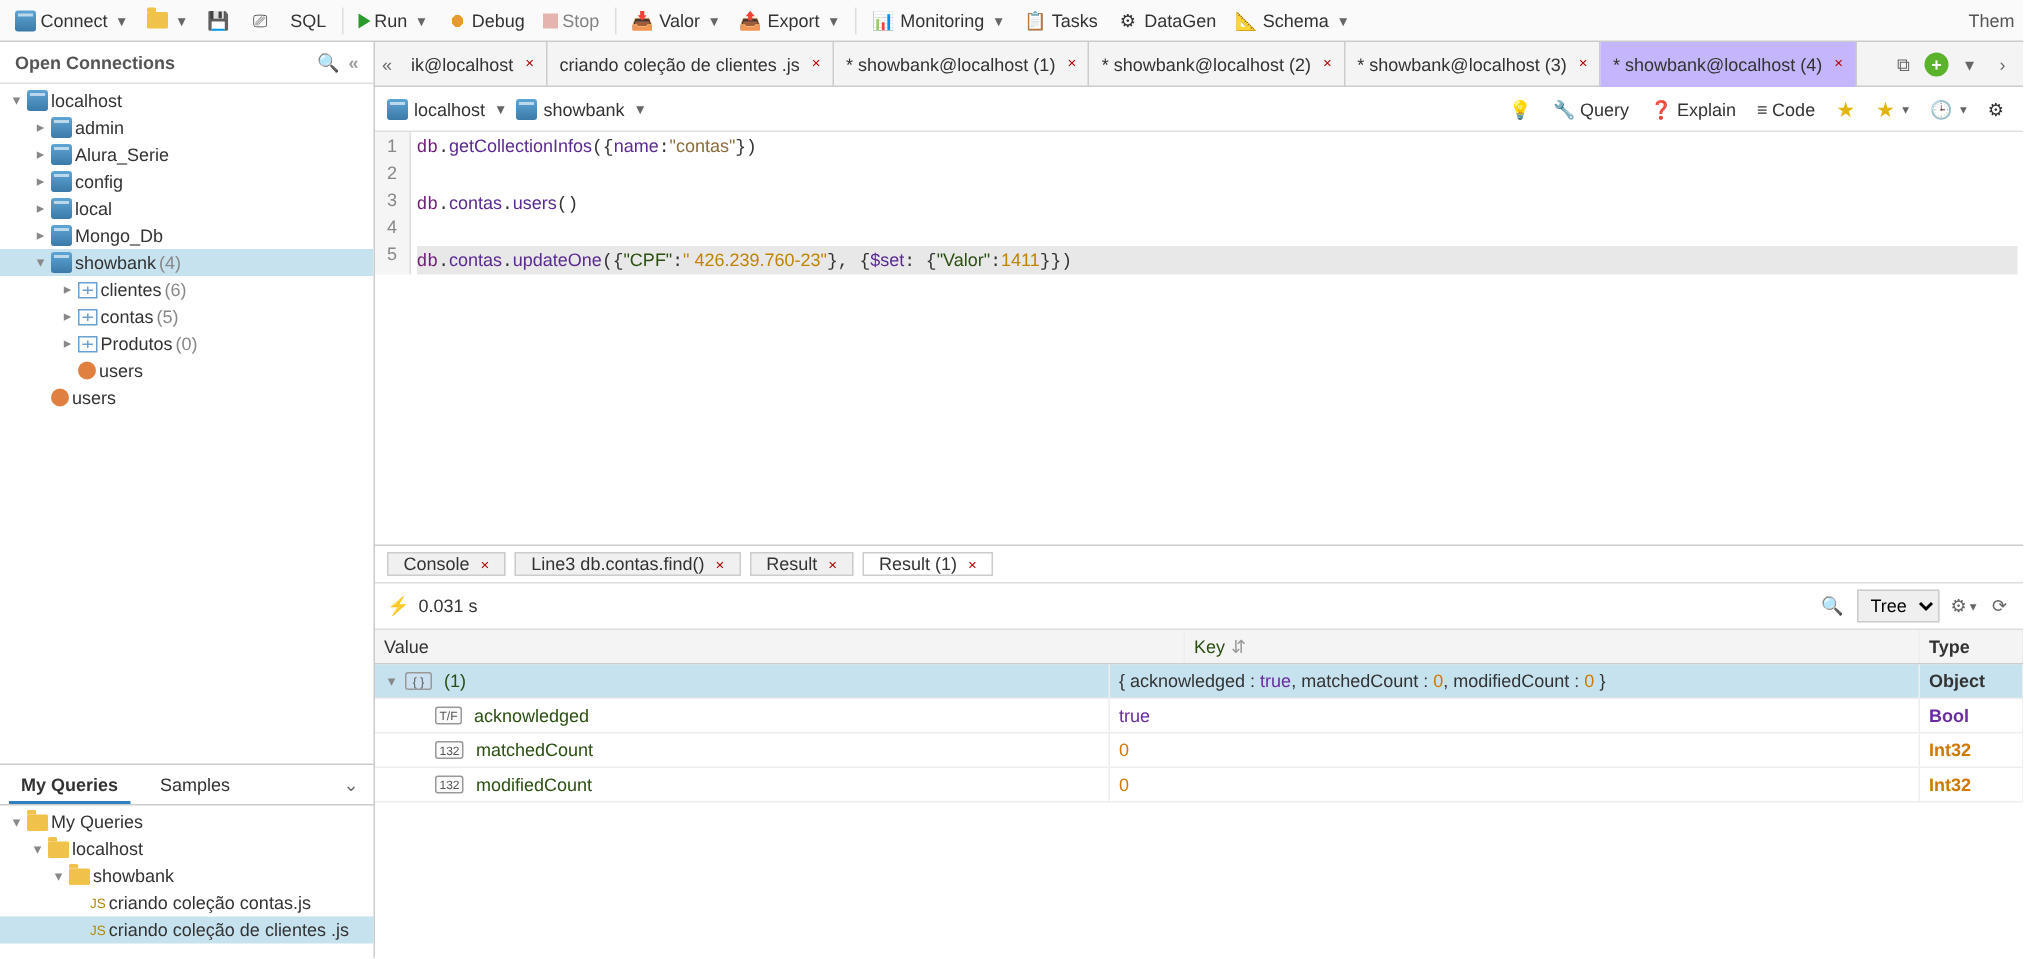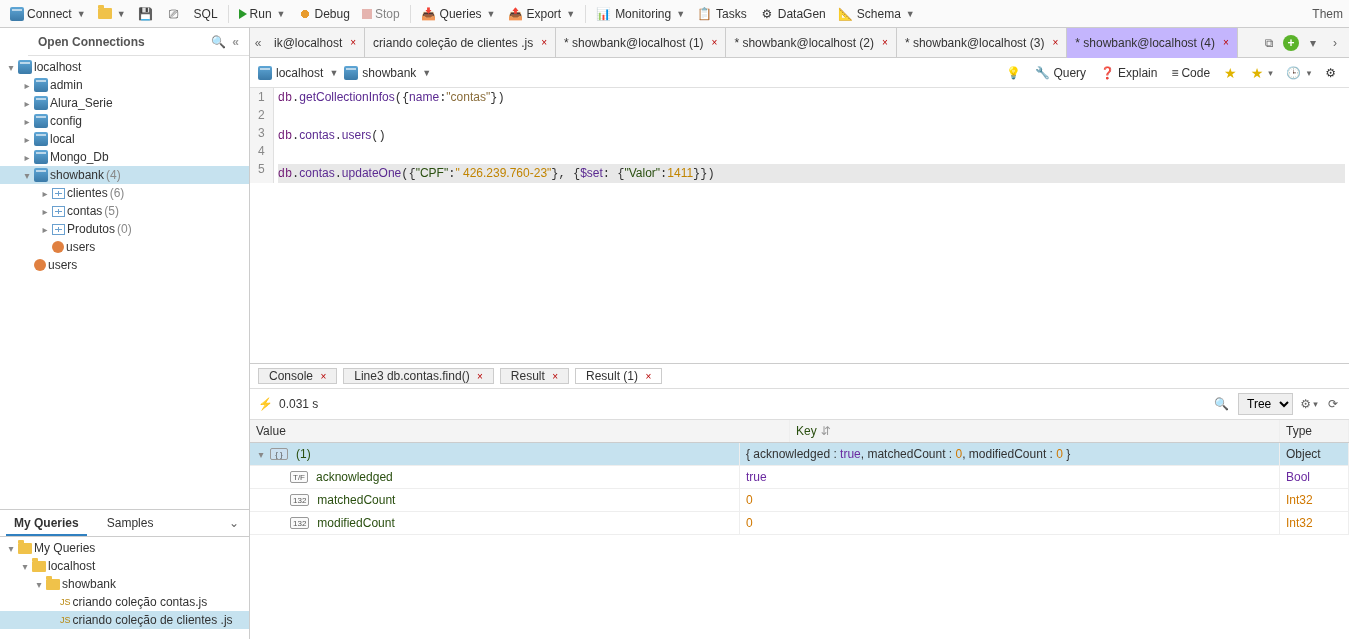--- a/index.html
+++ b/index.html
@@ -13,21 +13,21 @@
 .drop { font-size:9px; color:#666; margin-left:2px; }
 .ico { width:16px; height:16px; display:inline-flex; align-items:center; justify-content:center; }
 .theme-lbl { margin-left:auto; color:#555; }
 
 
 .main { display:flex; flex:1; overflow:hidden; }
 .left { width:250px; display:flex; flex-direction:column; border-right:1px solid #ccc; background:#fff; }
 .right { flex:1; display:flex; flex-direction:column; overflow:hidden; }
 
 
-.panel-head { display:flex; align-items:center; padding:4px 10px; height:28px; font-weight:bold; color:#555; border-bottom:1px solid #e0e0e0;margin-left:28px; }
+.panel-head { display:flex; align-items:center; padding:4px 10px; height:28px; font-weight:bold; color:#555; border-bottom:1px solid #e0e0e0; }
 .panel-head .icons { margin-left:auto; display:flex; gap:6px; color:#999; }
 
 .tree { flex:1; overflow:auto; padding:2px 0; }
 .tree-row { display:flex; align-items:center; gap:2px; padding:2px 4px; cursor:pointer; white-space:nowrap; }
 .tree-row.sel { background:#c6e2ef; }
 .tw { display:inline-block; color:#888; width:10px; text-align:center; font-size:10px; }
 .count { color:#888; }
 
 
 .queries { border-top:1px solid #ccc; }
@@ -74,21 +74,21 @@
 .res-bar .right-grp { margin-left:auto; display:flex; align-items:center; gap:8px; }
 .sel-ctrl { border:1px solid #ccc; padding:2px 4px; height:22px; }
 
 
 .grid { flex:1; overflow:auto; }
 .g-head, .g-row { display:flex; border-bottom:1px solid #eee; }
 .g-head { background:#f4f4f4; border-bottom:1px solid #ccc; font-weight:normal; }
 .gc { padding:4px 6px; border-right:1px solid #eee; display:flex; align-items:center; gap:4px; }
 .gc.key { width:490px; }
 .gc.val { width:540px; }
-.gc.typ { flex:1; }
+.gc.typ { flex:1;font-weight:bold; }
 .g-row.sel { background:#c6e2ef; }
 .badge { display:inline-flex; align-items:center; justify-content:center; border:1px solid #999; border-radius:2px; font-size:8px; padding:0 2px; margin-right:4px; color:#555; background:#fafafa; min-width:18px; height:12px; }
 .badge.obj { background:#cce0f0; }
 .vbool { color:#6a2aa0; }
 .vnum { color:#d07800; }
 
 
 .i-db { width:14px; height:14px; background:linear-gradient(#5ea6d6,#3b7aa8); border-radius:2px; position:relative; }
 .i-db::before { content:""; position:absolute; top:2px; left:2px; right:2px; height:2px; background:#fff; opacity:.6; }
 .i-fold { width:14px; height:11px; background:#f0c24a; border-radius:1px; position:relative; }
@@ -137,21 +137,21 @@
         <span class="ico i-bug"></span>
         <span>Debug</span>
       </div>
     <div class="tb-item" style="opacity:.6">
         <span class="ico i-stop"></span>
         <span>Stop</span>
       </div>
     <div class="tb-sep"></div>
     <div class="tb-item">
         <span class="ico">📥</span>
-        <span>Queries</span>
+        <span>Valor</span>
         <span class="drop">▼</span>
       </div>
     <div class="tb-item">
         <span class="ico">📤</span>
         <span>Export</span>
         <span class="drop">▼</span>
       </div>
     <div class="tb-sep"></div>
     <div class="tb-item">
         <span class="ico">📊</span>

